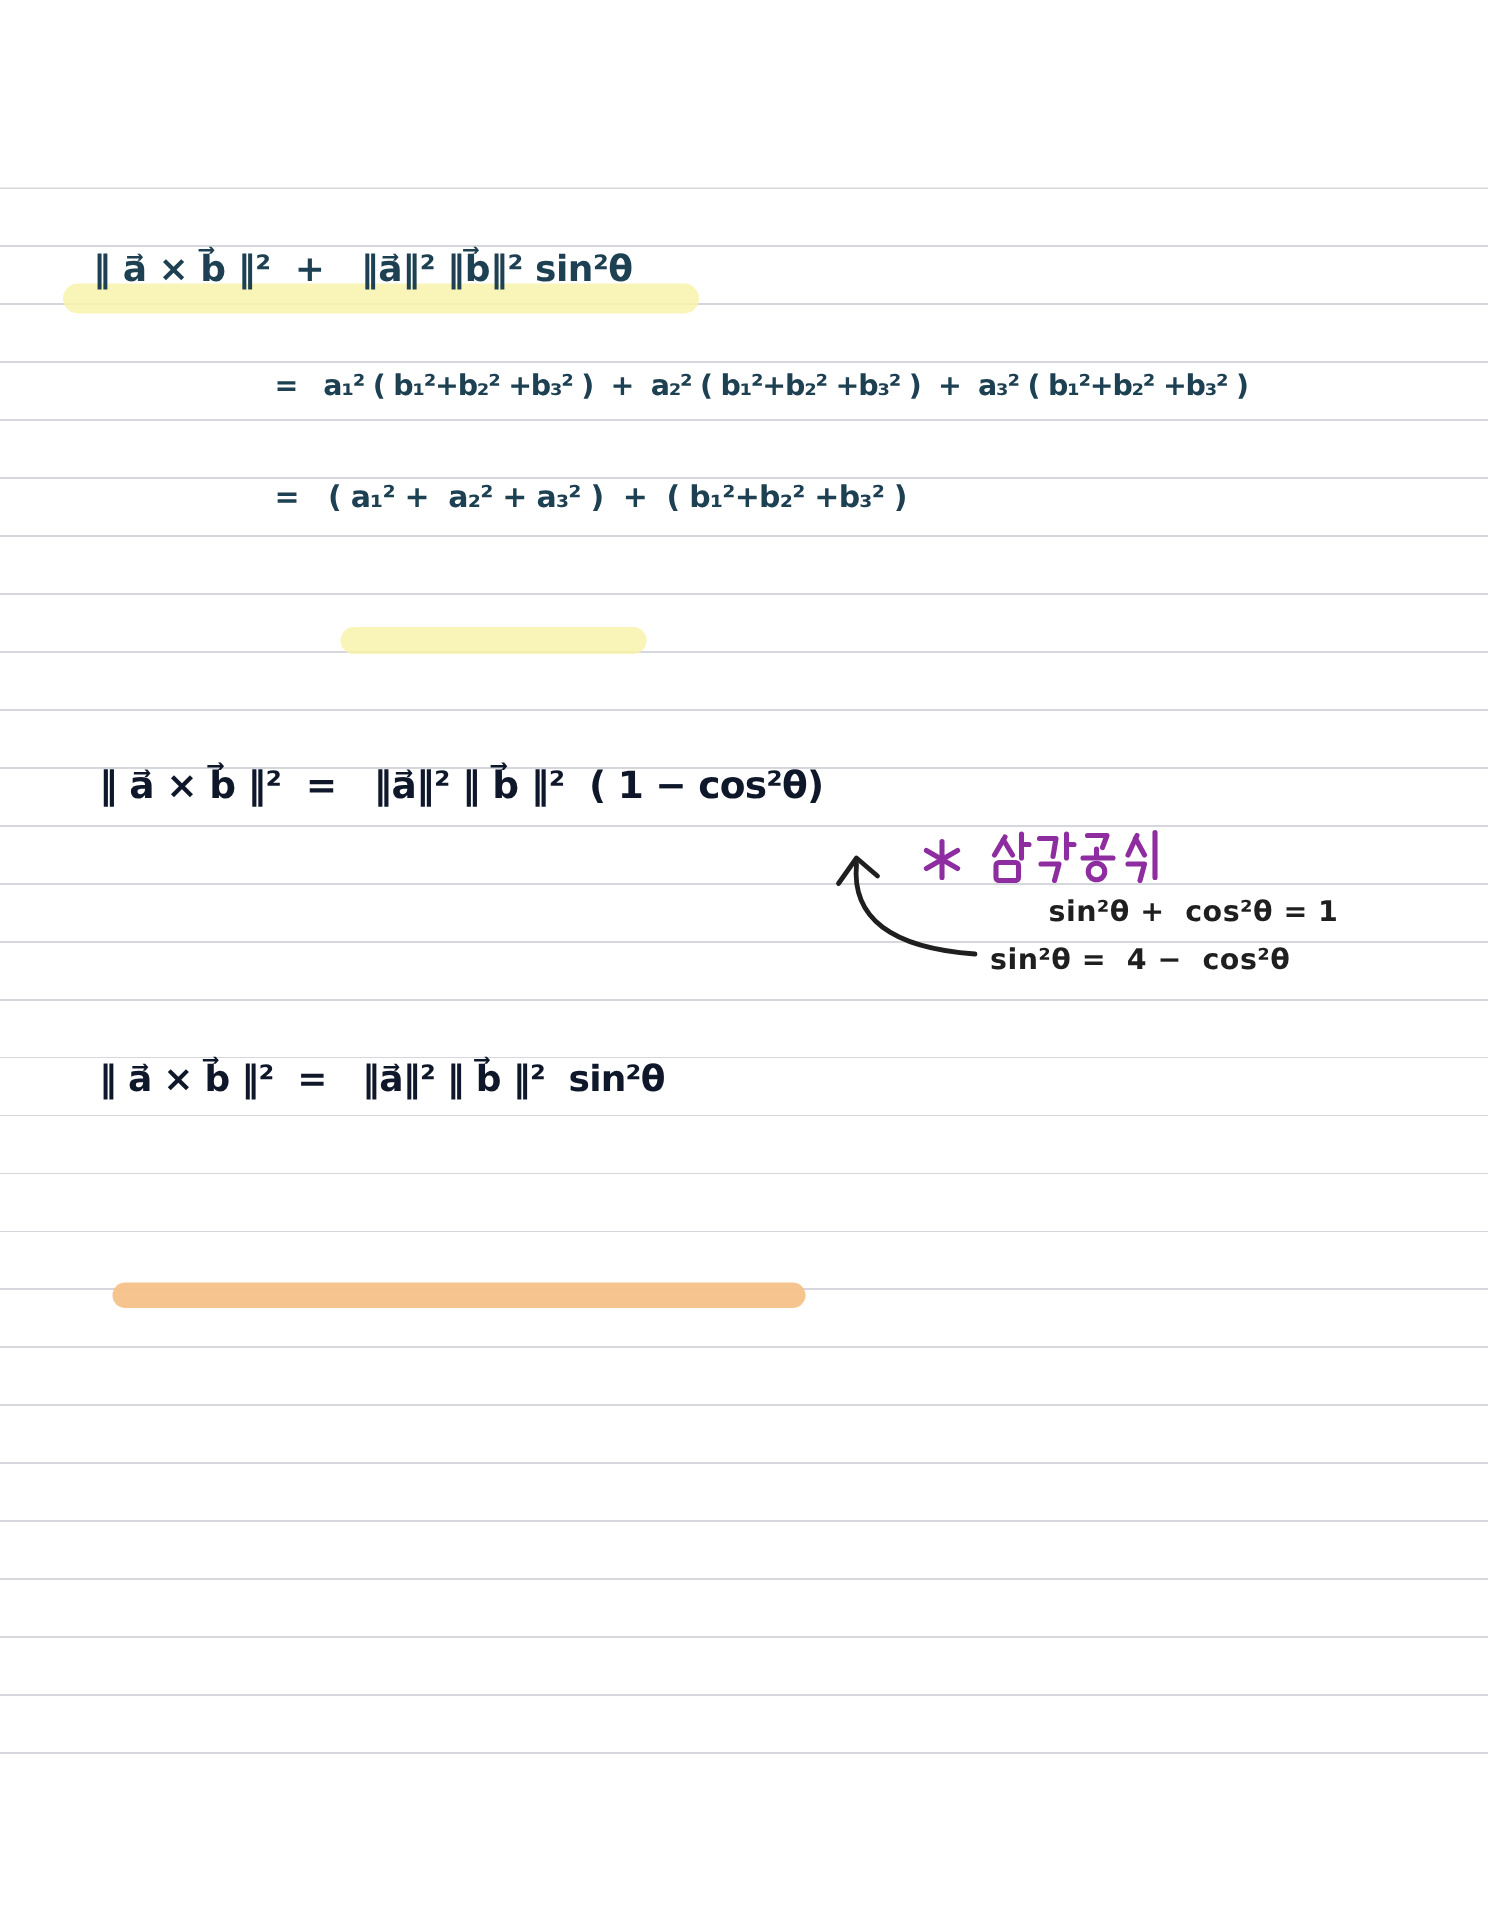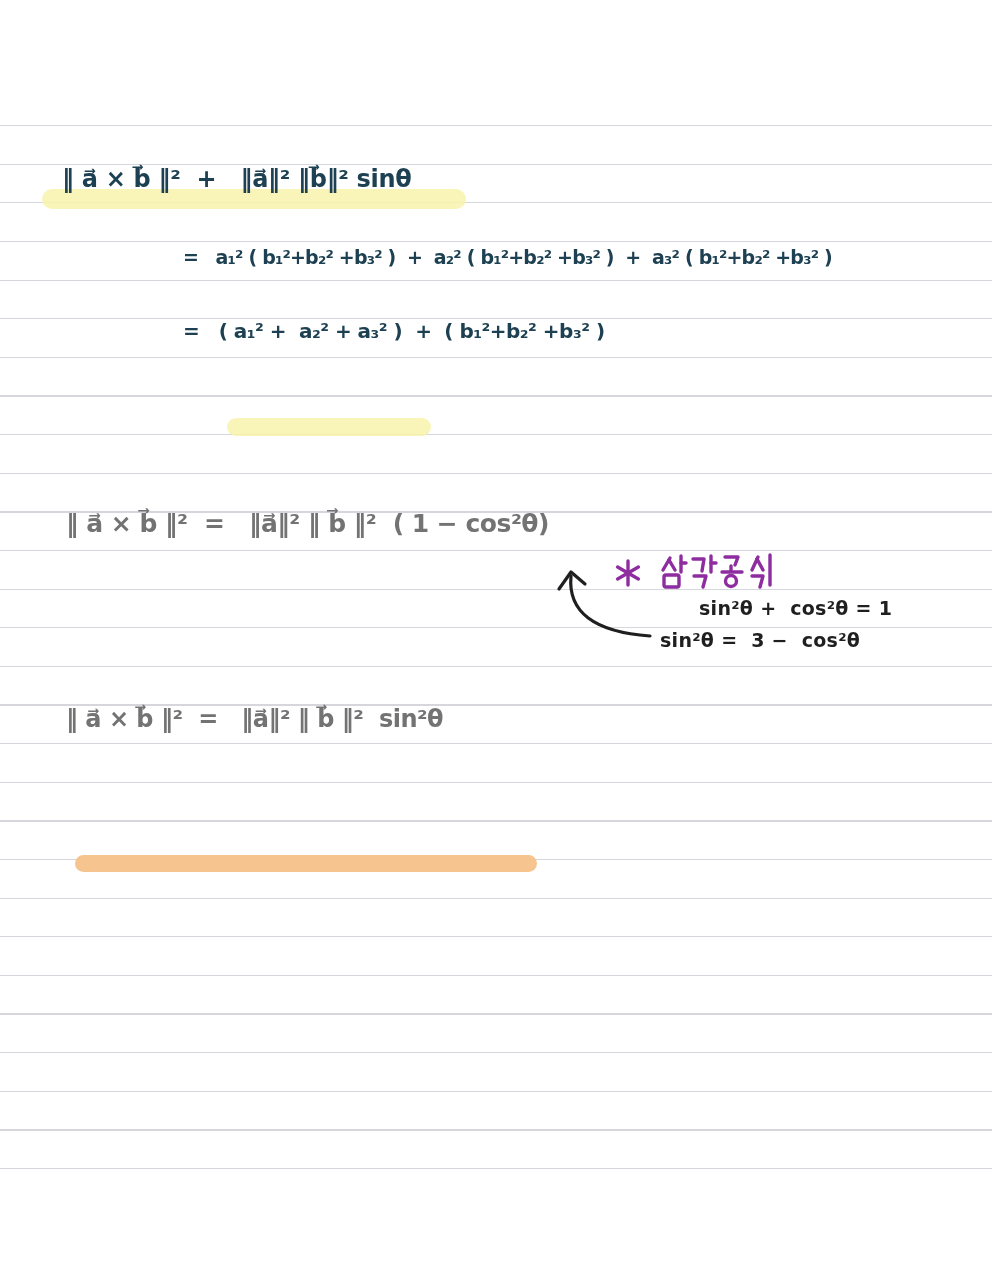--- a/index.html
+++ b/index.html
@@ -21,21 +21,21 @@
       transparent 1.2px, transparent 38.63px
     );
     pointer-events: none;
   }
   .line {
     position: absolute;
     white-space: pre;
     line-height: 1.1;
   }
   .navy  { color: #1d4152; font-weight: bold; }
-  .pink  { color: #737373; font-weight: bold; }
+  .pink  { color: #0f172a; font-weight: bold; }
   .red   { color: #d84a41; font-weight: bold; }
   .black { color: #1f1f1f; font-weight: 600; }
   .hl {
     position: absolute;
     border-radius: 10px;
   }
   .hl-yellow { background: #f8f3ab; opacity: 0.85; }
   .hl-orange { background: #f5c289; opacity: 0.95; }
   .l1 { left: 62px;  top: 166px; font-size: 24px; letter-spacing: -0.3px; }
   .l2 { left: 183px; top: 247px; font-size: 19px; letter-spacing: -0.8px; }
@@ -62,21 +62,21 @@
 <body>
 
 <div class="page">
 
   <div class="rules"></div>
 
   <div class="hl hl-yellow hl-1"></div>
   <div class="hl hl-yellow hl-2"></div>
   <div class="hl hl-orange hl-3"></div>
 
-  <div class="line navy l1">‖ a⃗ × b⃗ ‖²  +   ‖a⃗‖² ‖b⃗‖² sinθ</div>
+  <div class="line navy l1">‖ a⃗ × b⃗ ‖²  +   ‖a⃗‖² ‖b⃗‖² sin²θ</div>
   <div class="line navy l3">=   ( a₁² +  a₂² + a₃² )  +  ( b₁²+b₂² +b₃² )</div>
   <div class="line navy l2">=   a₁² ( b₁²+b₂² +b₃² )  +  a₂² ( b₁²+b₂² +b₃² )  +  a₃² ( b₁²+b₂² +b₃² )</div>
 
   <div class="line pink l5">‖ a⃗ × b⃗ ‖²  =   ‖a⃗‖² ‖ b⃗ ‖²  ( 1 − cos²θ)</div>
   <div class="line pink l6">‖ a⃗ × b⃗ ‖²  =   ‖a⃗‖² ‖ b⃗ ‖²  sin²θ</div>
 
 
   <div class="svg-abs" style="left:612px; top:552px; width:180px; height:42px;">
     <span class="sr">✳</span>
     <span class="sr">삼각공식</span>
@@ -113,21 +113,21 @@
       <g>
         <path d="M146 5 L140 18"></path>
           <path d="M145 7 L151 18"></path>
         <path d="M158 3 L158 33"></path>
         <path d="M140 24 L151 24 L148 35"></path>
       </g>
     </svg>
   </div>
 
   <div class="line black sin1">sin²θ +  cos²θ = 1</div>
-  <div class="line black sin2">sin²θ =  3 −  cos²θ</div>
+  <div class="line black sin2">sin²θ =  4 −  cos²θ</div>
 
   <div class="svg-abs" style="left:545px; top:555px; width:120px; height:95px;">
     <svg width="120" height="95" viewBox="0 0 120 95" stroke="#1f1f1f" stroke-width="3.2" stroke-linecap="round" stroke-linejoin="round" fill="none">
       <path d="M105 81 Q21 75 26 21"></path>
       <path d="M14 34 L26 17 L40 29"></path>
     </svg>
   </div>
 
 </div>
 

